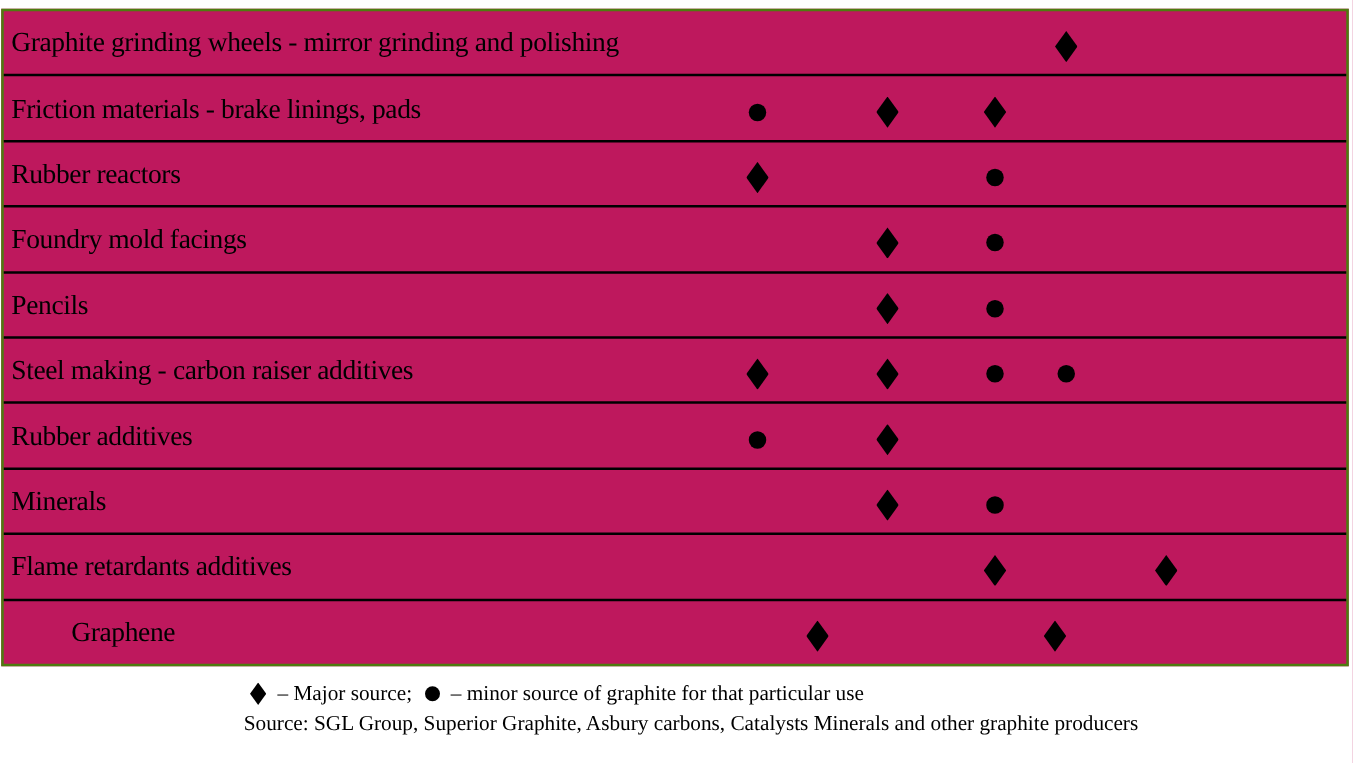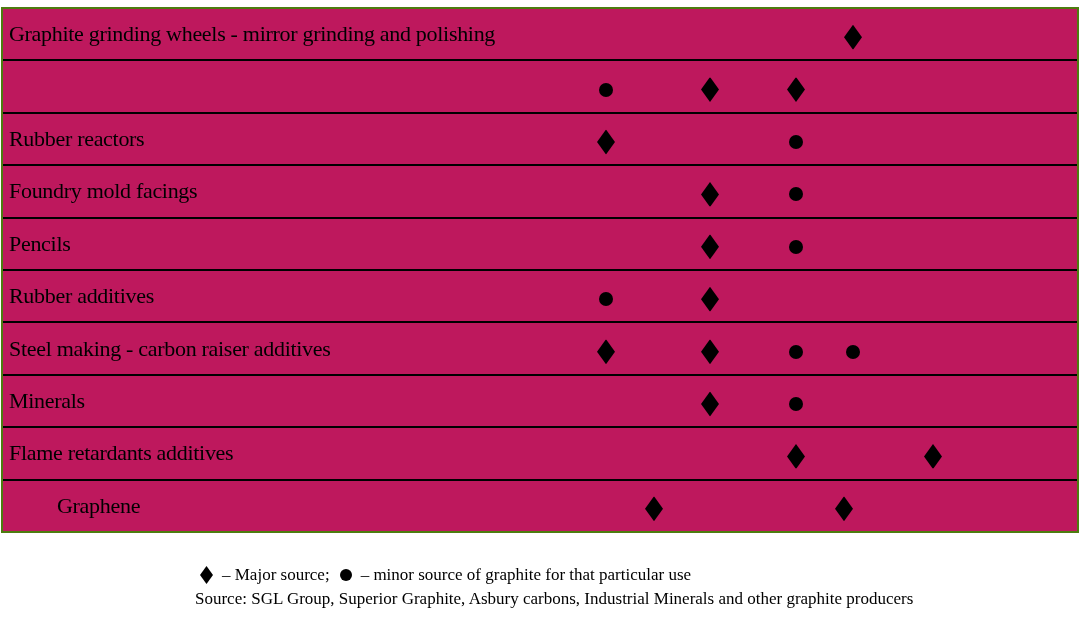--- a/index.html
+++ b/index.html
@@ -54,21 +54,21 @@
   .marker.circle {
     width: 14px;
     height: 14px;
     border-radius: 50%;
   }
 
   
   #footer {
     position: absolute;
     left: 195px;
-    top: 564px;
+    top: 544px;
     width: 800px;
     font-size: 17px;
     line-height: 22px;
   }
   .legend-line {
     display: flex;
     align-items: center;
     padding-left: 5px;
     margin-bottom: 2px;
     white-space: nowrap;
@@ -92,50 +92,51 @@
 
 <div id="page">
 
   <div id="uses-table">
 
   <div class="row">
         <div class="row-label">Graphite grinding wheels - mirror grinding and polishing</div>
         <div class="marker diamond" style="left: 850px;"></div>
       </div>
       <div class="row">
+        <div class="row-label">Friction materials - brake linings, pads</div>
         <div class="marker circle" style="left: 603px;"></div>
         <div class="marker diamond" style="left: 707px;"></div>
         <div class="marker diamond" style="left: 793px;"></div>
       </div>
       <div class="row">
         <div class="row-label">Rubber reactors</div>
         <div class="marker diamond" style="left: 603px;"></div>
         <div class="marker circle" style="left: 793px;"></div>
       </div>
       <div class="row">
         <div class="row-label">Foundry mold facings</div>
         <div class="marker diamond" style="left: 707px;"></div>
         <div class="marker circle" style="left: 793px;"></div>
       </div>
       <div class="row">
         <div class="row-label">Pencils</div>
         <div class="marker diamond" style="left: 707px;"></div>
         <div class="marker circle" style="left: 793px;"></div>
       </div>
       <div class="row">
-        <div class="row-label">Rubber additives</div>
-        <div class="marker circle" style="left: 603px;"></div>
-        <div class="marker diamond" style="left: 707px;"></div>
-      </div>
-      <div class="row">
         <div class="row-label">Steel making - carbon raiser additives</div>
         <div class="marker diamond" style="left: 603px;"></div>
         <div class="marker diamond" style="left: 707px;"></div>
         <div class="marker circle" style="left: 793px;"></div>
         <div class="marker circle" style="left: 850px;"></div>
+      </div>
+      <div class="row">
+        <div class="row-label">Rubber additives</div>
+        <div class="marker circle" style="left: 603px;"></div>
+        <div class="marker diamond" style="left: 707px;"></div>
       </div>
       <div class="row">
         <div class="row-label">Minerals</div>
         <div class="marker diamond" style="left: 707px;"></div>
         <div class="marker circle" style="left: 793px;"></div>
       </div>
       <div class="row">
         <div class="row-label">Flame retardants additives</div>
         <div class="marker diamond" style="left: 793px;"></div>
         <div class="marker diamond" style="left: 930px;"></div>
@@ -147,16 +148,16 @@
       </div>
     </div>
 
   <div id="footer">
     <div class="legend-line">
       <span class="legend-sym diamond-s"></span>
       <span>– Major source;</span>
       <span class="legend-sym circle-s"></span>
       <span>– minor source of graphite for that particular use</span>
     </div>
-    <div class="source-line">Source: SGL Group, Superior Graphite, Asbury carbons, Industrial Minerals and other graphite producers</div>
+    <div class="source-line">Source: SGL Group, Superior Graphite, Asbury carbons, Catalysts Minerals and other graphite producers</div>
   </div>
 
 </div>
 
 </body></html>

